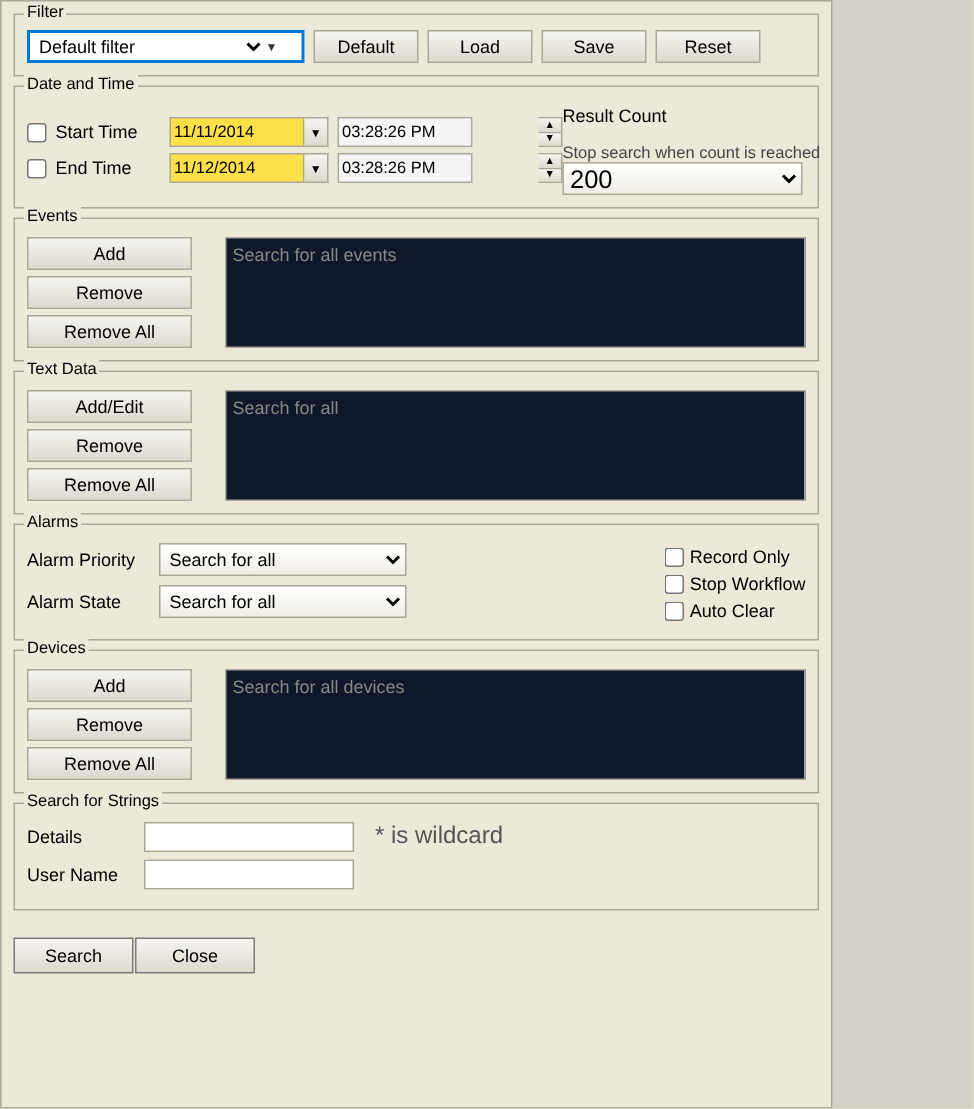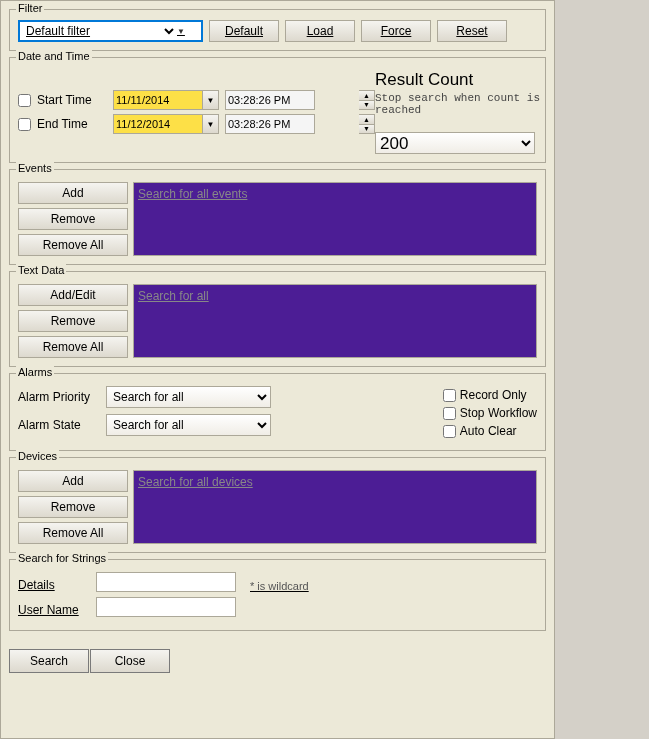--- a/index.html
+++ b/index.html
@@ -35,21 +35,20 @@
       padding: 0 2px;
       font-size: 11px;
       color: #000;
     }
     
     .filter-row {
       display: flex;
       align-items: center;
       gap: 6px;
       margin-top: 4px;
-      text-decoration: underline;
     }
     .filter-select {
       display: flex;
       align-items: center;
       background: white;
       border: 2px solid #0078d7;
       height: 22px;
       width: 185px;
       padding: 0 2px;
       font-size: 12px;
@@ -76,75 +75,74 @@
       display: flex;
       align-items: center;
       justify-content: space-between;
       margin-top: 6px;
     }
     .datetime-left { display: flex; flex-direction: column; gap: 4px; flex: 1; }
     .datetime-right { min-width: 180px; }
     .dt-row { display: flex; align-items: center; gap: 6px; }
     .dt-checkbox { width: 13px; height: 13px; }
     .dt-label { width: 70px; font-size: 12px; }
-    .result-count-title { font-size: 17px; margin-bottom: 2px; }
-    .result-count-text { font-size: 11px; color: #444; margin-bottom: 16px; font-family: Liberation Mono, monospace; }
+    .result-count-title { font-size: 12px; margin-bottom: 12px; }
+    .result-count-text { font-size: 11px; color: #444; margin-bottom: 0; }
     .result-count-select {
       width: 160px;
       height: 22px;
       border: 1px solid #aca899;
       background: linear-gradient(to bottom, white, #f0ede6);
       font-size: 12px;
     }
     
     .events-row {
       display: flex;
-      gap: 5px;
+      gap: 22px;
       margin-top: 6px;
     }
     .events-btns { display: flex; flex-direction: column; gap: 4px; }
     .events-btns .btn { width: 110px; min-width: 110px; text-align: center; }
     .events-area {
       flex: 1;
-      background: #4c1d95;
+      background: #0f172a;
       border: 1px solid #aca899;
       min-height: 60px;
       padding: 4px;
       font-size: 12px;
       color: #888;
-      text-decoration: underline;
     }
     
     .alarms-content { margin-top: 6px; display: flex; gap: 0; }
     .alarms-left { flex: 1; }
     .alarm-row { display: flex; align-items: center; gap: 8px; margin-bottom: 6px; }
     .alarm-label { width: 80px; font-size: 12px; }
     .alarm-select {
       width: 165px;
       height: 22px;
       border: 1px solid #aca899;
       background: linear-gradient(to bottom, white, #f0ede6);
       font-size: 12px;
       padding: 0 2px;
     }
     .alarms-right { display: flex; flex-direction: column; gap: 4px; padding-top: 2px; }
     .check-row { display: flex; align-items: center; gap: 4px; font-size: 12px; }
     
     .strings-content { margin-top: 6px; }
-    .string-row { display: flex; align-items: flex-end; gap: 8px; margin-bottom: 5px; text-decoration: underline; }
+    .string-row { display: flex; align-items: center; gap: 8px; margin-bottom: 5px; }
     .string-label { width: 70px; font-size: 12px; }
     .string-input {
       width: 140px;
       height: 20px;
       border: 1px solid #aca899;
       background: white;
       padding: 0 3px;
       font-size: 12px;
     }
-    .wildcard-text { font-size: 11px; color: #555; margin-left: 6px; }
+    .wildcard-text { font-size: 16px; color: #555; margin-left: 6px; }
     
     .bottom-row {
       display: flex;
       gap: 1px;
       margin-top: 12px;
     }
     .btn-search {
       height: 24px;
       min-width: 80px;
       background: linear-gradient(to bottom, #f5f4f0, #ddd9ce);
@@ -227,21 +225,21 @@
     <span class="section-label">Filter</span>
     <div class="filter-row">
       <div class="filter-select">
         <select style="width:155px; border:none; background:transparent; font-size:12px; outline:none;">
           <option>Default filter</option>
         </select>
         <span style="font-size:8px; color:#333;">▼</span>
       </div>
       <button class="btn">Default</button>
       <button class="btn">Load</button>
-      <button class="btn">Force</button>
+      <button class="btn">Save</button>
       <button class="btn">Reset</button>
     </div>
   </div>
 
   <div class="section-box">
     <span class="section-label">Date and Time</span>
     <div class="datetime-row">
       <div class="datetime-left">
 
         <div class="dt-row">

